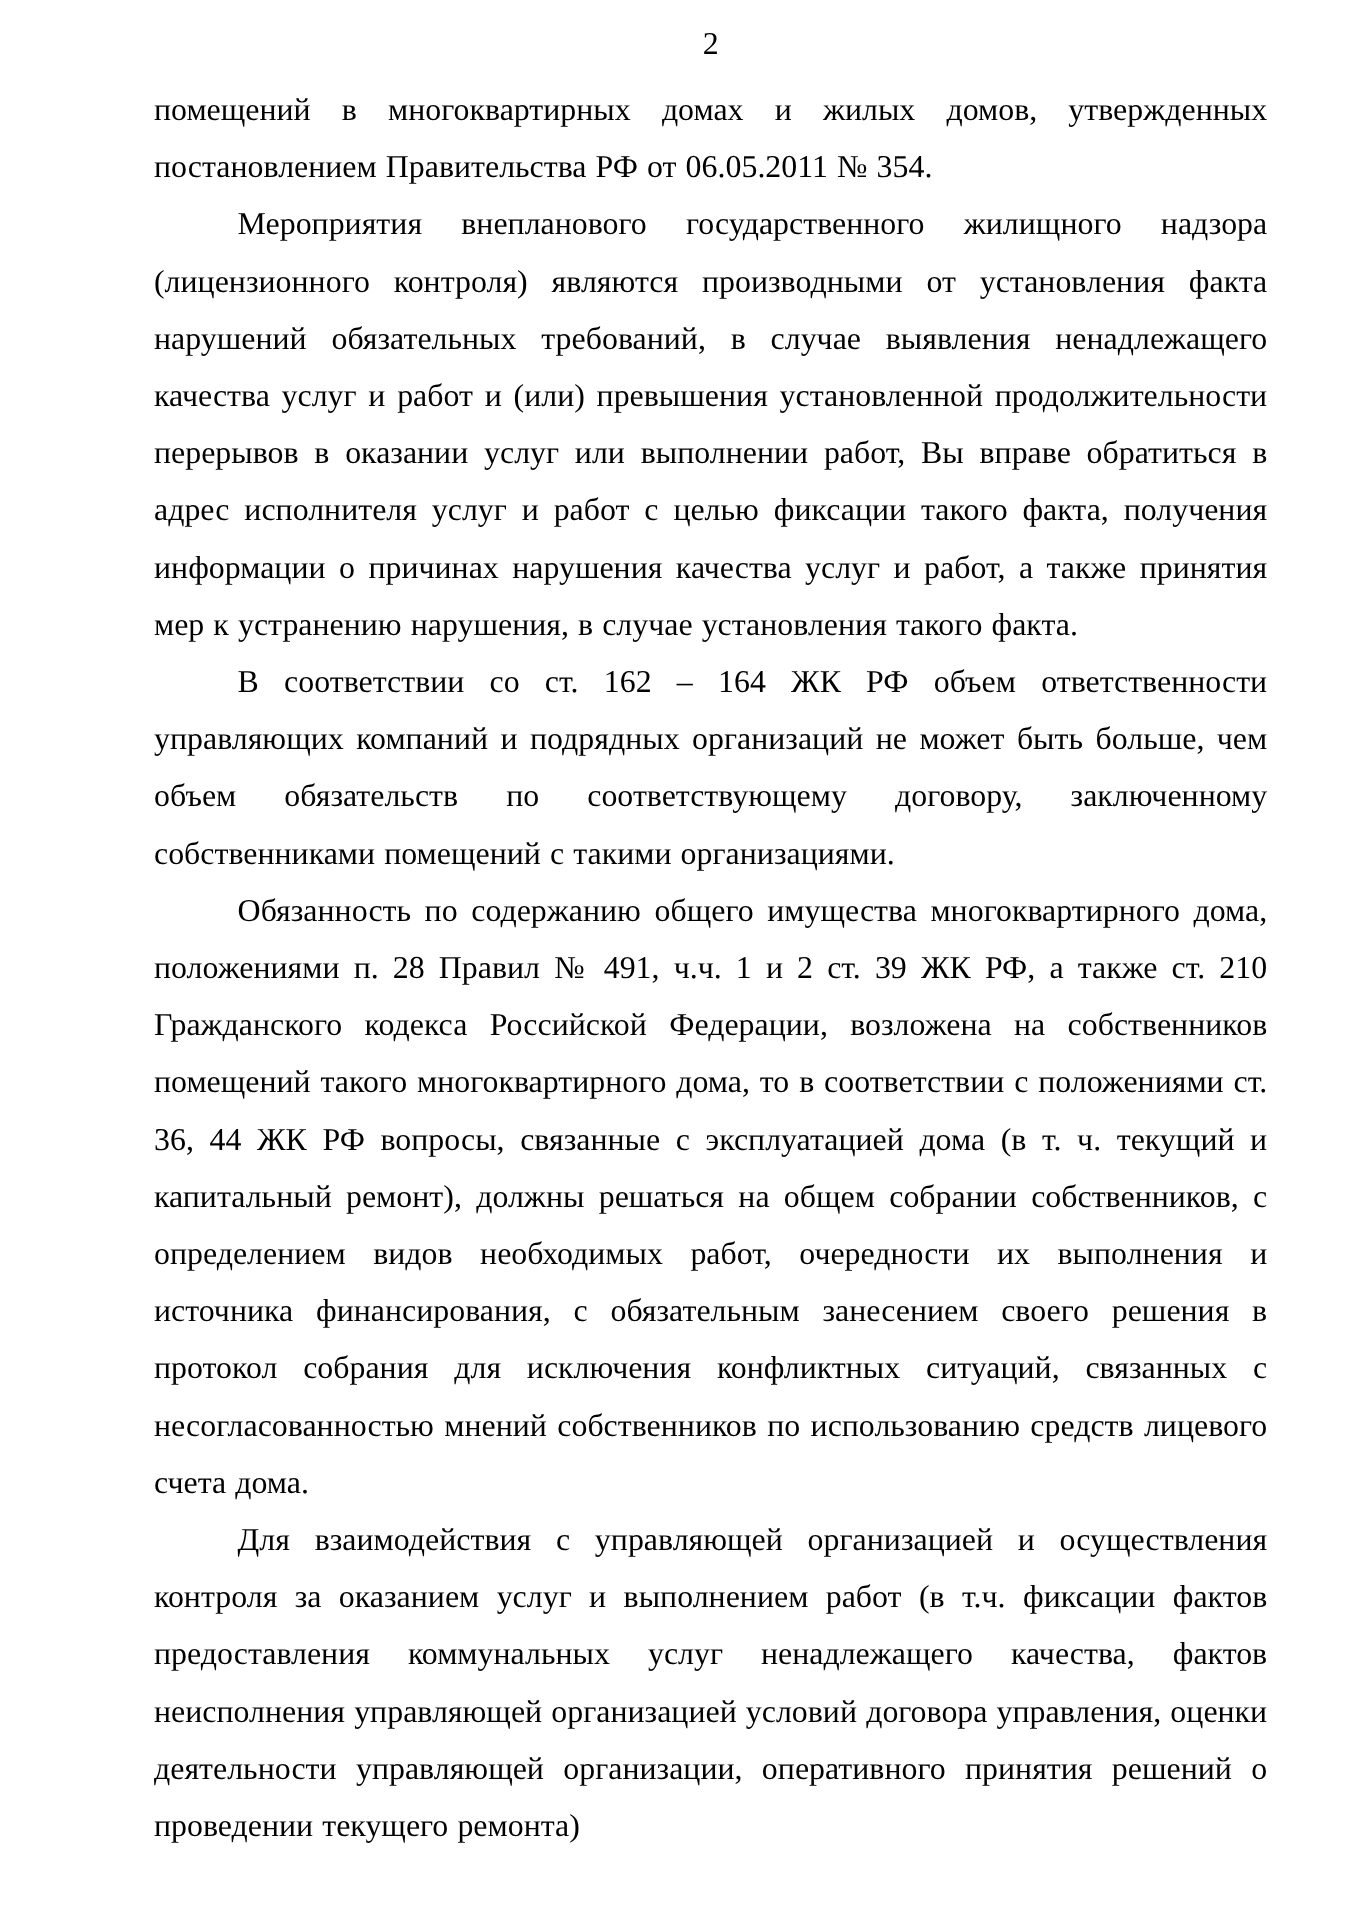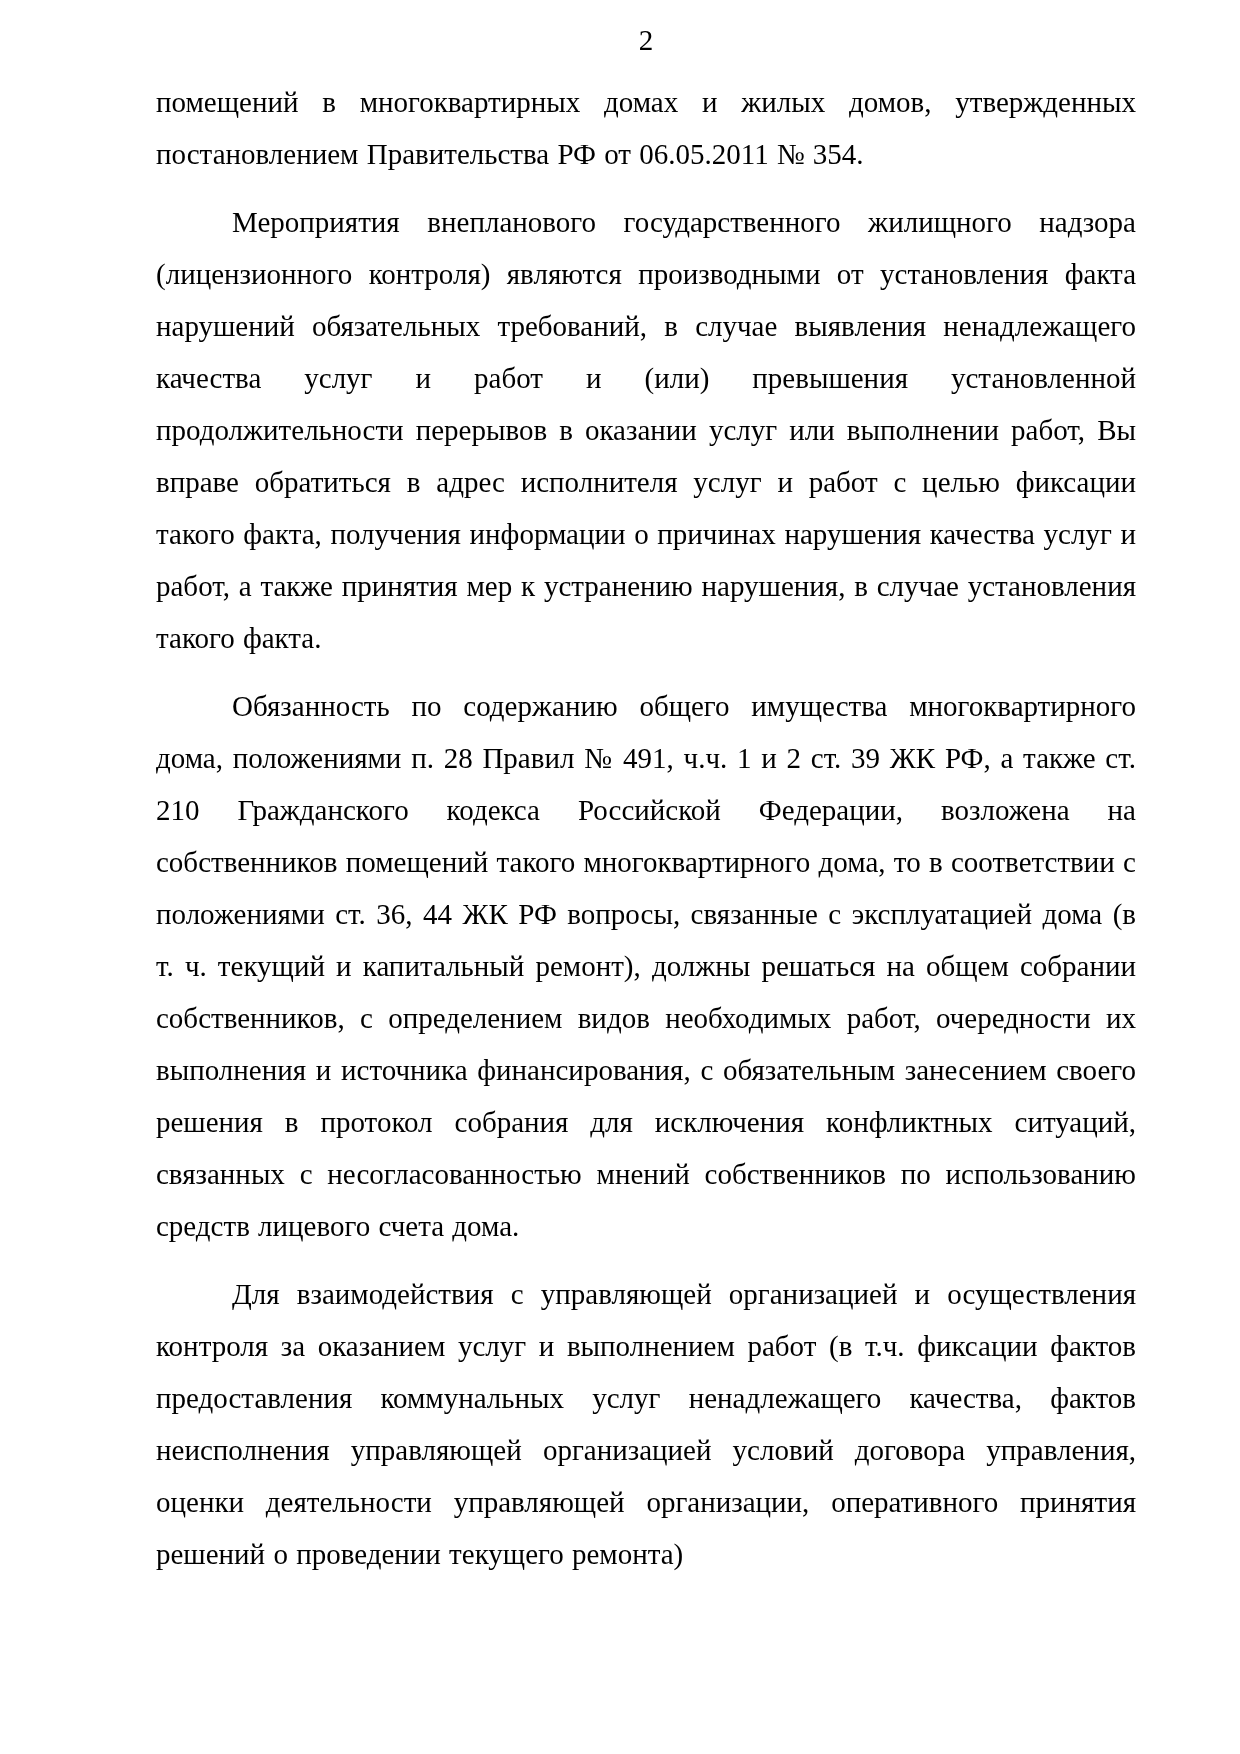--- a/index.html
+++ b/index.html
@@ -27,21 +27,21 @@
     
     width: 1012px;
     margin-left: 140px;
   }
   .content {
     margin-left: 140px;
     width: 1012px;
     margin-top: 14px;
   }
   .content p {
-    margin: 16px;
+    margin: 0;
     padding: 0;
     font-size: 29px;
     line-height: 52px;
     text-align: justify;
     text-align-last: left;
     text-indent: 76px;
     word-spacing: 1px;
   }
   .content p.no-indent {
     text-indent: 0;
@@ -49,16 +49,17 @@
 </style>
 </head>
 <body>
 
 <div class="page">
   <div class="page-number">2</div>
 
   <div class="content">
     <p class="no-indent">помещений в многоквартирных домах и жилых домов, утвержденных постановлением Правительства РФ от 06.05.2011 № 354.</p>
     <p>Мероприятия внепланового государственного жилищного надзора (лицензионного контроля) являются производными от установления факта нарушений обязательных требований, в случае выявления ненадлежащего качества услуг и работ и (или) превышения установленной продолжительности перерывов в оказании услуг или выполнении работ, Вы вправе обратиться в адрес исполнителя услуг и работ с целью фиксации такого факта, получения информации о причинах нарушения качества услуг и работ, а также принятия мер к устранению нарушения, в случае установления такого факта.</p>
+    <p>В соответствии со ст. 162 – 164 ЖК РФ объем ответственности управляющих компаний и подрядных организаций не может быть больше, чем объем обязательств по соответствующему договору, заключенному собственниками помещений с такими организациями.</p>
     <p>Обязанность по содержанию общего имущества многоквартирного дома, положениями п. 28 Правил № 491, ч.ч. 1 и 2 ст. 39 ЖК РФ, а также ст. 210 Гражданского кодекса Российской Федерации, возложена на собственников помещений такого многоквартирного дома, то в соответствии с положениями ст. 36, 44 ЖК РФ вопросы, связанные с эксплуатацией дома (в т. ч. текущий и капитальный ремонт), должны решаться на общем собрании собственников, с определением видов необходимых работ, очередности их выполнения и источника финансирования, с обязательным занесением своего решения в протокол собрания для исключения конфликтных ситуаций, связанных с несогласованностью мнений собственников по использованию средств лицевого счета дома.</p>
     <p>Для взаимодействия с управляющей организацией и осуществления контроля за оказанием услуг и выполнением работ (в т.ч. фиксации фактов предоставления коммунальных услуг ненадлежащего качества, фактов неисполнения управляющей организацией условий договора управления, оценки деятельности управляющей организации, оперативного принятия решений о проведении текущего ремонта)</p>
   </div>
 </div>
 
 </body></html>

